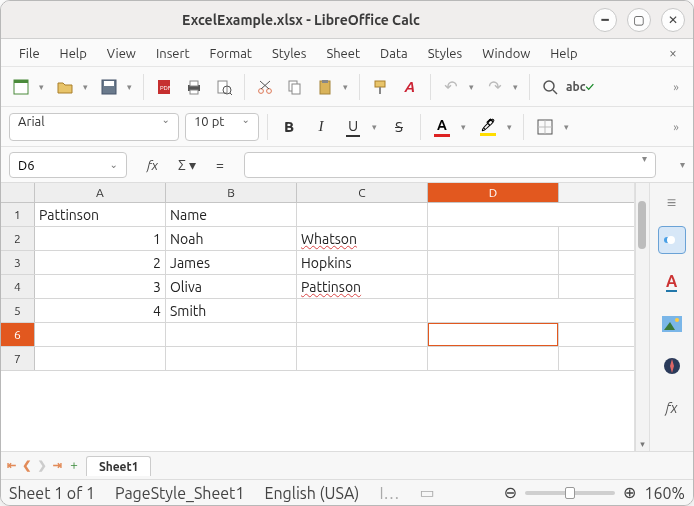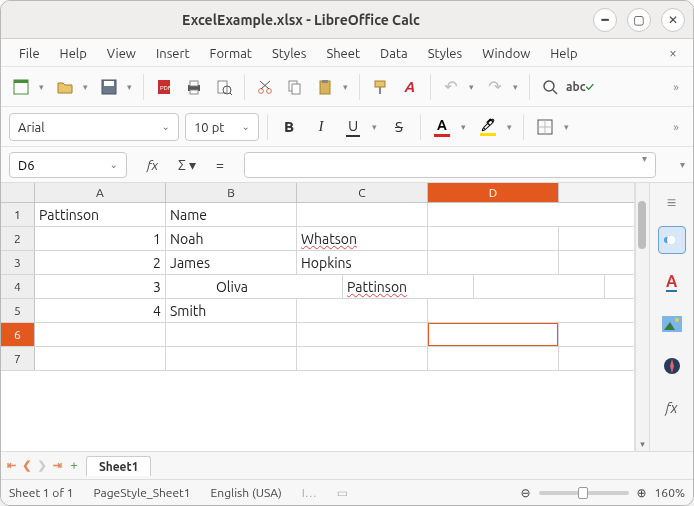--- a/index.html
+++ b/index.html
@@ -12,21 +12,21 @@
 .menubar{height:28px;display:flex;align-items:center;padding:0 10px;gap:4px;background:#fafafa;border-bottom:1px solid #e6e6e6;font-size:13px;color:#3a3a3a}
 .menubar span{padding:3px 8px;border-radius:3px}
 .menubar .mclose{margin-left:auto;font-size:14px;color:#666;padding:2px 6px}
 .toolbar{height:40px;display:flex;align-items:center;padding:0 8px;gap:6px;background:#fafafa;border-bottom:1px solid #e3e3e3}
 .tbtn{width:24px;height:24px;display:flex;align-items:center;justify-content:center;color:#555;border-radius:3px}
 .tbtn svg{width:18px;height:18px}
 .dd{width:8px;color:#888;font-size:9px}
 .sep{width:1px;height:26px;background:#e0e0e0;margin:0 2px}
 .chev{margin-left:auto;color:#888;font-size:12px;padding:0 6px}
 .fmtbar{height:40px;display:flex;align-items:center;padding:0 8px;gap:6px;background:#fafafa;border-bottom:1px solid #e3e3e3}
-.combo{height:28px;border:1px solid #c9c9c9;border-radius:4px;background:#fff;display:flex;align-items:center;padding:0 8px;font-size:13px;color:#333;gap:6px}
+.combo{height:28px;border:1px solid #c9c9c9;border-radius:4px;background:#fff;display:flex;padding:0 8px;font-size:13px;color:#333;gap:6px}
 .combo .dd2{margin-left:auto;font-size:10px;color:#777}
 .fbtn{width:26px;height:26px;display:flex;align-items:center;justify-content:center;color:#333;font-size:15px}
 .underbar{border-bottom:2px solid;width:14px;text-align:center;padding-bottom:1px}
 .colorbar{position:relative;width:26px;height:26px;display:flex;flex-direction:column;align-items:center;justify-content:center}
 .colorbar .glyph{font-size:14px;font-weight:700}
 .colorbar .bar{width:16px;height:3px;margin-top:1px}
 .refbar{height:36px;display:flex;align-items:center;padding:0 8px;gap:20px;background:#fafafa;border-bottom:1px solid #ddd}
 .refbox{width:118px;height:26px;border:1px solid #c9c9c9;border-radius:4px;background:#fff;display:flex;align-items:center;padding:0 8px;font-size:13px}
 .refbox .dd2{margin-left:auto;font-size:10px;color:#777}
 .fx{font-size:13px;font-style:italic;color:#444}
@@ -51,21 +51,21 @@
 .spellunder{text-decoration:underline wavy #d94545;text-decoration-thickness:1px}
 .vscroll{width:14px;background:#f3f3f3;border-left:1px solid #ddd;display:flex;flex-direction:column}
 .vscroll .thumb{background:#bdbdbd;border-radius:6px;margin:2px;width:8px;height:48px;margin-top:18px}
 .vscroll .dn{margin-top:auto;font-size:9px;text-align:center;color:#777;padding:2px 0}
 .sidepanel{width:44px;background:#f5f5f5;border-left:1px solid #e0e0e0;display:flex;flex-direction:column;align-items:center;gap:14px;padding-top:10px}
 .sidepanel .hamb{color:#888;font-size:16px}
 .sidepanel .sbtn{width:28px;height:28px;display:flex;align-items:center;justify-content:center;border-radius:4px}
 .tabbar{height:28px;display:flex;align-items:center;border-top:1px solid #ddd;background:#f7f7f7;padding:0 6px;gap:6px;font-size:12px}
 .tabbar .nav{color:#e28a57;font-weight:700;font-size:11px}
 .tabbar .tab{padding:3px 12px;border:1px solid #ccc;border-bottom:none;border-radius:3px 3px 0 0;background:#fff;font-weight:600;color:#333}
-.status{height:26px;display:flex;align-items:center;border-top:1px solid #ddd;background:#f7f7f7;padding:0 8px;gap:20px;font-size:12px;color:#444}
+.status{height:26px;display:flex;align-items:center;border-top:1px solid #ddd;background:#f7f7f7;padding:0 8px;gap:20px;font-size:16px;color:#444}
 .status .zoom{margin-left:auto;display:flex;align-items:center;gap:8px}
 .slider{width:90px;height:4px;background:#cfcfcf;border-radius:2px;position:relative}
 .slider .knob{position:absolute;left:44%;top:-4px;width:10px;height:12px;background:#fff;border:1px solid #999;border-radius:2px}
 </style>
 </head>
 <body>
 
 <div class="win">
 
   <div class="titlebar">
@@ -262,21 +262,21 @@
           <div class="row">
             <div class="rh">3</div>
             <div class="cell num" style="width: 131px;">2</div>
             <div class="cell" style="width: 131px;">James</div>
             <div class="cell" style="width: 131px;">Hopkins</div>
             <div class="cell" style="width: 131px;"></div>
           </div>
           <div class="row">
             <div class="rh">4</div>
             <div class="cell num" style="width: 131px;">3</div>
-            <div class="cell" style="width: 131px; margin-left: 46px;">Oliva</div>
+            <div class="cell" style="width: 131px;">Oliva</div>
             <div class="cell" style="width: 131px;"><span class="spellunder">Pattinson</span></div>
             <div class="cell" style="width: 131px;"></div>
           </div>
           <div class="row">
             <div class="rh">5</div>
             <div class="cell num" style="width: 131px;">4</div>
             <div class="cell" style="width: 131px;">Smith</div>
             <div class="cell" style="width: 131px;"></div>
           </div>
           <div class="row">

